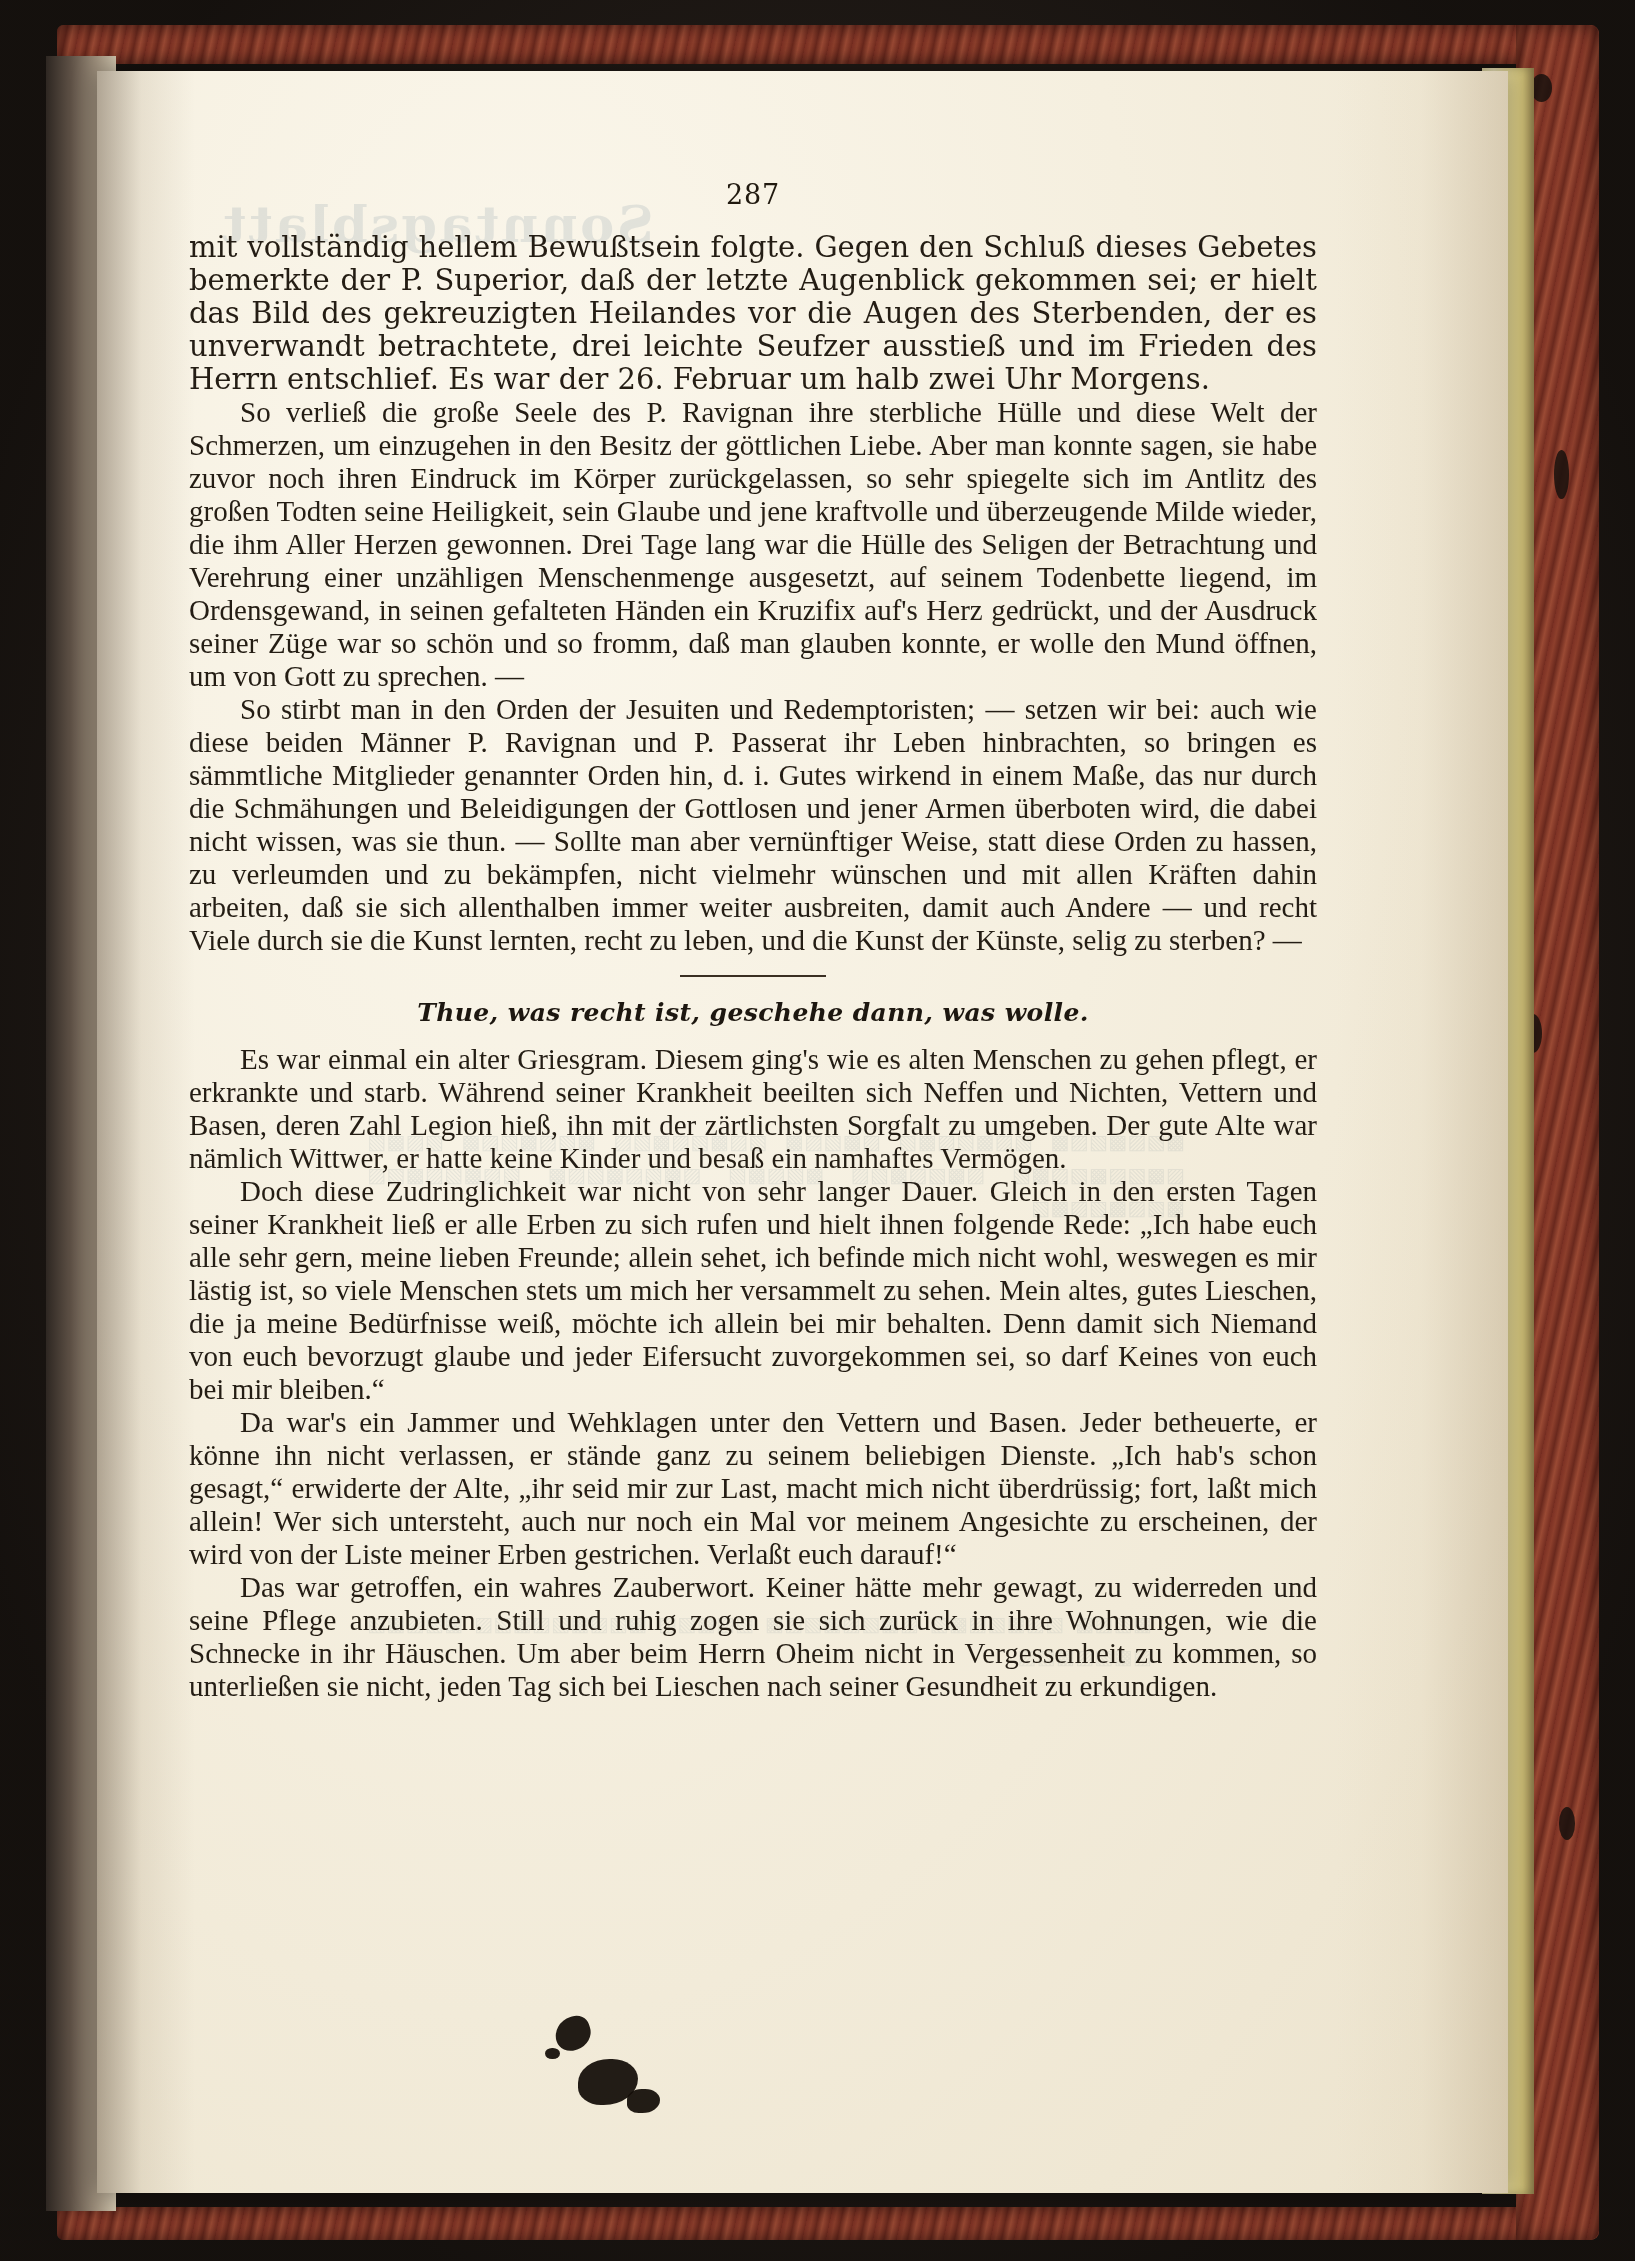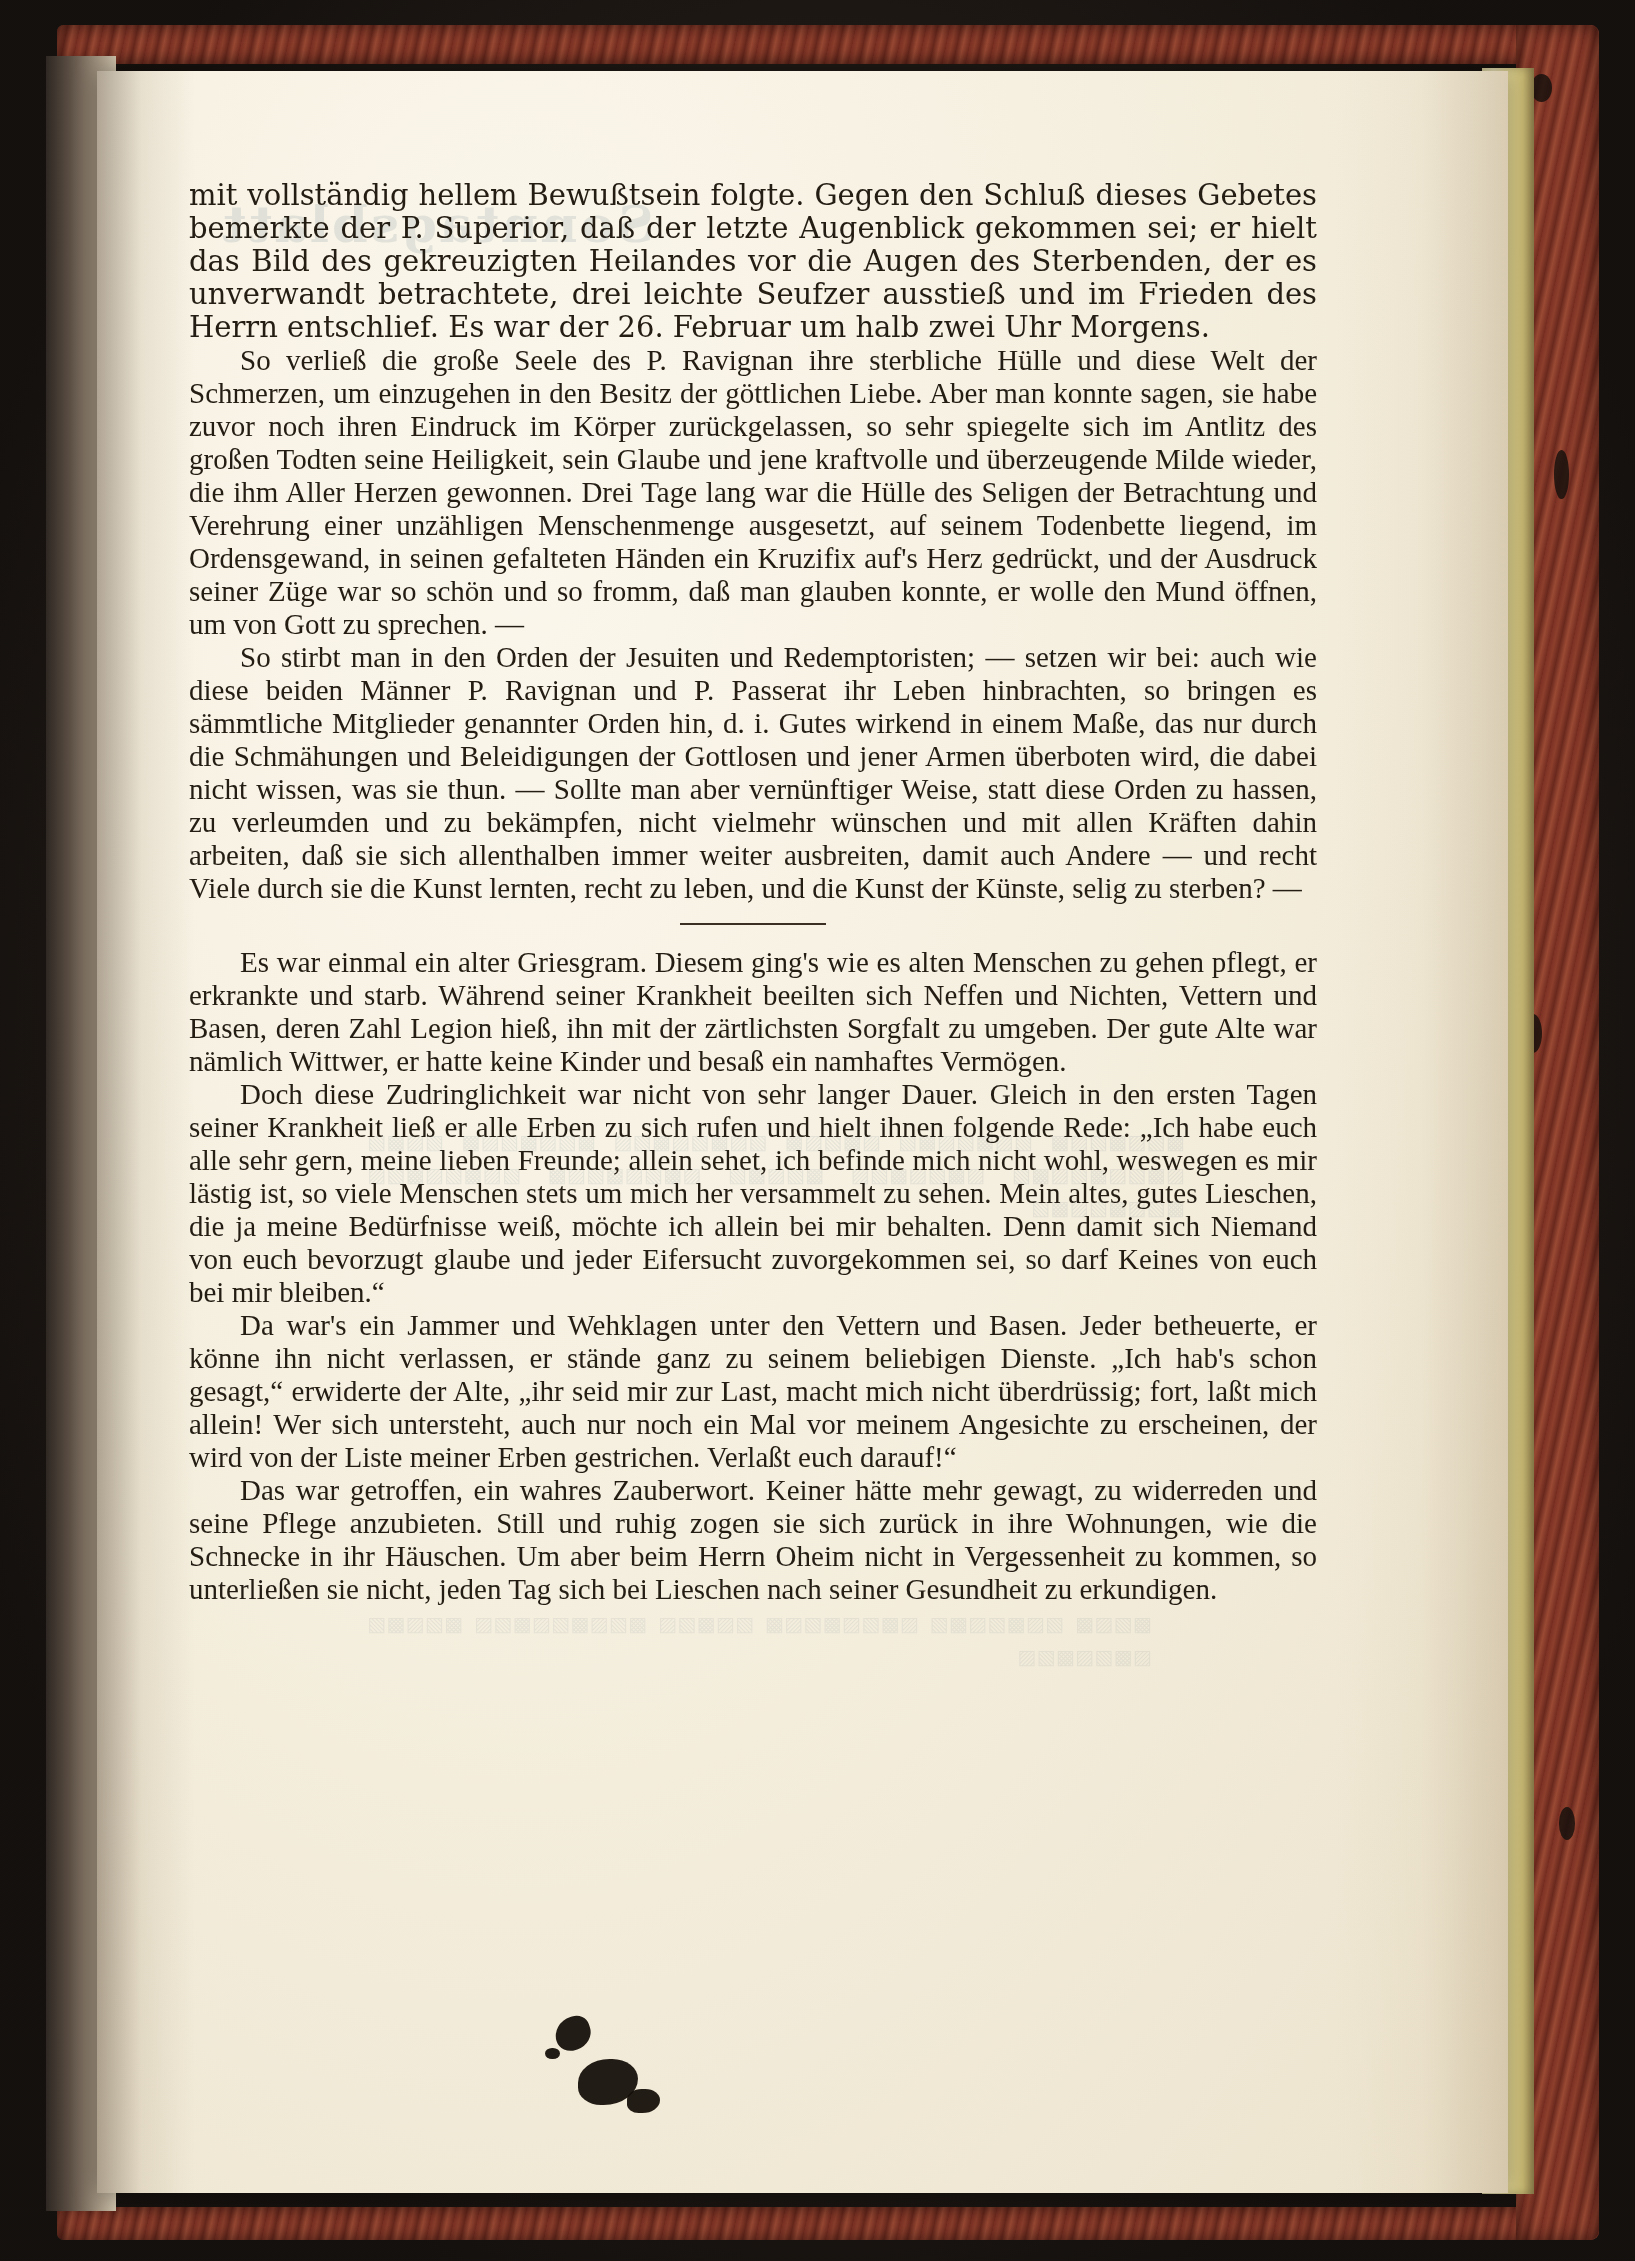--- a/index.html
+++ b/index.html
@@ -262,29 +262,31 @@
       <div class="bleed" id="bleed-title">Sonntagsblatt</div>
       <div class="bleed" id="bleed-lines">
         ▩▨▧▩▨▧▩ ▨▧▩▨▧▩▨ ▧▩▨▧▩ ▨▧▩▨▧▩▨▧ ▩▨▧▩▨▧▩ ▨▧▩▨ ▧▩▨▧▩▨▧▩▨ ▧▩▨▧▩▨▧ ▩▨▧▩▨ ▧▩▨▧▩▨▧▩ ▨▧▩▨▧▩▨▧ ▩▨▧▩▨▧▩▨
       </div>
       <div class="bleed" id="bleed-lines2">
         ▩▨▧▩ ▨▧▩▨▧▩▨ ▧▩▨▧▩▨▧▩ ▨▧▩▨▧ ▩▨▧▩▨▧▩▨▧ ▩▨▧▩▨ ▧▩▨▧▩▨▧
       </div>
 
       <div id="content">
 
+        <div class="page-number">287</div>
 
         <div class="body-text">
           <p>mit vollständig hellem Bewußtsein folgte. Gegen den Schluß dieses Gebetes bemerkte der P. Superior, daß der letzte Augenblick gekommen sei; er hielt das Bild des gekreuzigten Heilandes vor die Augen des Sterbenden, der es unverwandt betrachtete, drei leichte Seufzer ausstieß und im Frieden des Herrn entschlief. Es war der 26. Februar um halb zwei Uhr Morgens.</p>
           <p class="indent">So verließ die große Seele des P. Ravignan ihre sterbliche Hülle und diese Welt der Schmerzen, um einzugehen in den Besitz der göttlichen Liebe. Aber man konnte sagen, sie habe zuvor noch ihren Eindruck im Körper zurückgelassen, so sehr spiegelte sich im Antlitz des großen Todten seine Heiligkeit, sein Glaube und jene kraftvolle und überzeugende Milde wieder, die ihm Aller Herzen gewonnen. Drei Tage lang war die Hülle des Seligen der Betrachtung und Verehrung einer unzähligen Menschenmenge ausgesetzt, auf seinem Todenbette liegend, im Ordensgewand, in seinen gefalteten Händen ein Kruzifix auf's Herz gedrückt, und der Ausdruck seiner Züge war so schön und so fromm, daß man glauben konnte, er wolle den Mund öffnen, um von Gott zu sprechen. —</p>
           <p class="indent">So stirbt man in den Orden der Jesuiten und Redemptoristen; — setzen wir bei: auch wie diese beiden Männer P. Ravignan und P. Passerat ihr Leben hinbrachten, so bringen es sämmtliche Mitglieder genannter Orden hin, d. i. Gutes wirkend in einem Maße, das nur durch die Schmähungen und Beleidigungen der Gottlosen und jener Armen überboten wird, die dabei nicht wissen, was sie thun. — Sollte man aber vernünftiger Weise, statt diese Orden zu hassen, zu verleumden und zu bekämpfen, nicht vielmehr wünschen und mit allen Kräften dahin arbeiten, daß sie sich allenthalben immer weiter ausbreiten, damit auch Andere — und recht Viele durch sie die Kunst lernten, recht zu leben, und die Kunst der Künste, selig zu sterben? —</p>
         </div>
 
         <div class="rule"></div>
 
+        <div class="section-title">Thue, was recht ist, geschehe dann, was wolle.</div>
 
         <div class="body-text">
           <p class="indent">Es war einmal ein alter Griesgram. Diesem ging's wie es alten Menschen zu gehen pflegt, er erkrankte und starb. Während seiner Krankheit beeilten sich Neffen und Nichten, Vettern und Basen, deren Zahl Legion hieß, ihn mit der zärtlichsten Sorgfalt zu umgeben. Der gute Alte war nämlich Wittwer, er hatte keine Kinder und besaß ein namhaftes Vermögen.</p>
           <p class="indent">Doch diese Zudringlichkeit war nicht von sehr langer Dauer. Gleich in den ersten Tagen seiner Krankheit ließ er alle Erben zu sich rufen und hielt ihnen folgende Rede: „Ich habe euch alle sehr gern, meine lieben Freunde; allein sehet, ich befinde mich nicht wohl, weswegen es mir lästig ist, so viele Menschen stets um mich her versammelt zu sehen. Mein altes, gutes Lieschen, die ja meine Bedürfnisse weiß, möchte ich allein bei mir behalten. Denn damit sich Niemand von euch bevorzugt glaube und jeder Eifersucht zuvorgekommen sei, so darf Keines von euch bei mir bleiben.“</p>
           <p class="indent">Da war's ein Jammer und Wehklagen unter den Vettern und Basen. Jeder betheuerte, er könne ihn nicht verlassen, er ständе ganz zu seinem beliebigen Dienste. „Ich hab's schon gesagt,“ erwiderte der Alte, „ihr seid mir zur Last, macht mich nicht überdrüssig; fort, laßt mich allein! Wer sich untersteht, auch nur noch ein Mal vor meinem Angesichte zu erscheinen, der wird von der Liste meiner Erben gestrichen. Verlaßt euch darauf!“</p>
           <p class="indent">Das war getroffen, ein wahres Zauberwort. Keiner hätte mehr gewagt, zu widerreden und seine Pflege anzubieten. Still und ruhig zogen sie sich zurück in ihre Wohnungen, wie die Schnecke in ihr Häuschen. Um aber beim Herrn Oheim nicht in Vergessenheit zu kommen, so unterließen sie nicht, jeden Tag sich bei Lieschen nach seiner Gesundheit zu erkundigen.</p>
         </div>
 
       </div>
 

